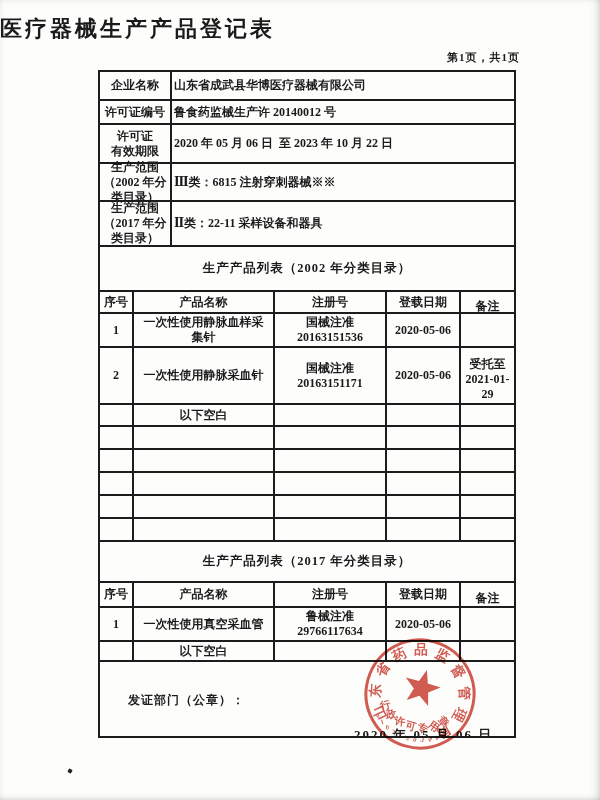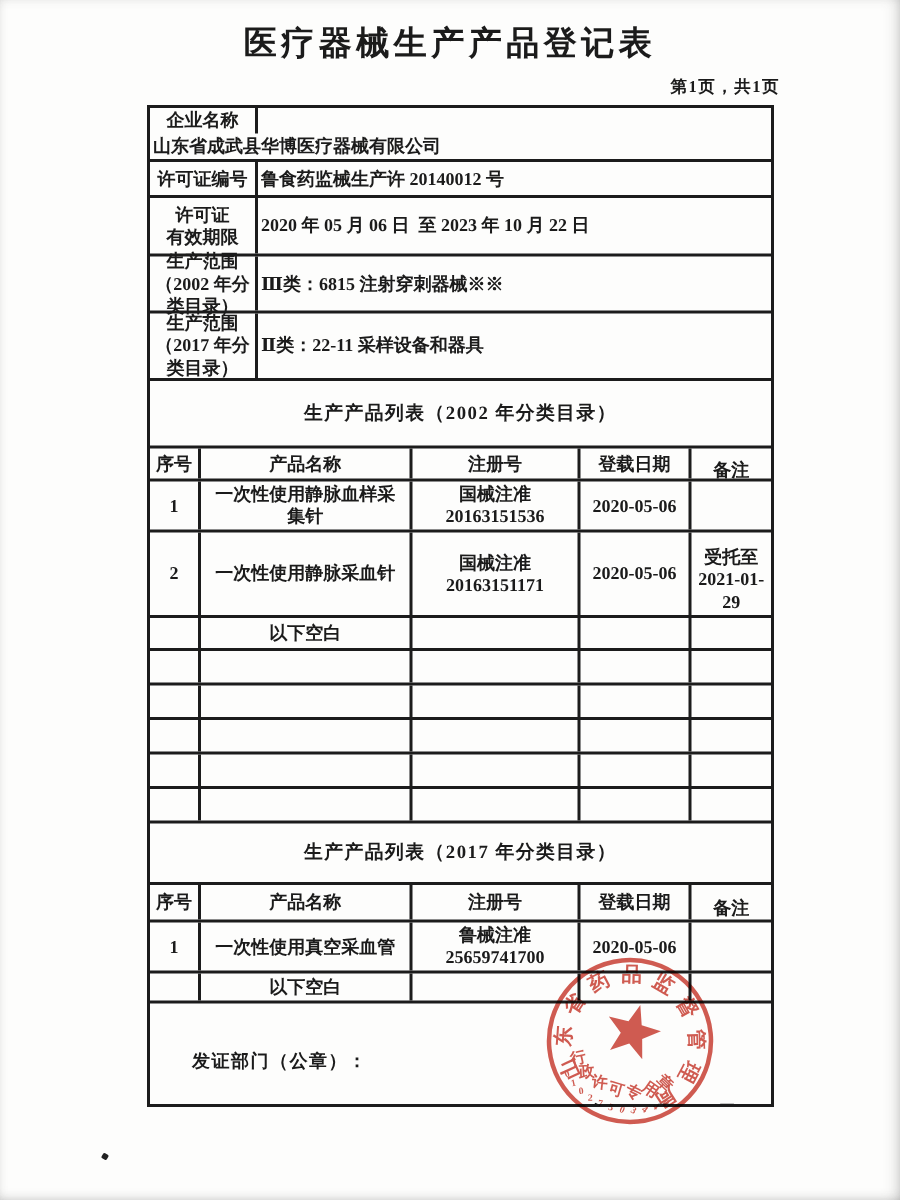--- a/index.html
+++ b/index.html
@@ -9,21 +9,21 @@
     background:#fdfdfc;
     font-family:"Liberation Serif","DejaVu Serif",serif;
     color:#1b1b1b;
     overflow:hidden;
     box-shadow:inset -5px 0 12px -7px rgba(60,60,60,.45),
                inset 0 -4px 10px -7px rgba(60,60,60,.35),
                inset 3px 0 10px -8px rgba(60,60,60,.25);
   }
   .doc-title{
     position:absolute;top:14px;left:0;width:100%;
-    text-align:center;font-size:22px;font-weight:bold;
+    text-align:left;font-size:22px;font-weight:bold;
     letter-spacing:3px;margin:0;
   }
   .page-note{
     position:absolute;top:50px;right:80px;
     font-size:11px;font-weight:bold;letter-spacing:1px;
   }
   .frame{
     position:absolute;left:98px;top:70px;width:418px;height:668px;
     border:2px solid #1c1c1c;box-sizing:border-box;overflow:hidden;
     background:transparent;
@@ -65,21 +65,21 @@
 </head>
 <body>
 
 <div class="page">
 
   <h1 class="doc-title">医疗器械生产产品登记表</h1>
   <div class="page-note">第1页，共1页</div>
 
   <div class="frame">
     <div id="info-rows">
-        <div class="row" style="height: 36px; flex-direction: column;">
+        <div class="row" style="height: 29px;">
           <div class="cell lbl">企业名称</div>
           <div class="cell val">山东省成武县华博医疗器械有限公司</div>
         </div>
         <div class="row" style="height: 24px;">
           <div class="cell lbl">许可证编号</div>
           <div class="cell val">鲁食药监械生产许 20140012 号</div>
         </div>
         <div class="row" style="height: 39px;">
           <div class="cell lbl">许可证
 有效期限</div>
@@ -176,21 +176,21 @@
           <div class="cell c-seq">序号</div>
           <div class="cell c-name">产品名称</div>
           <div class="cell c-reg">注册号</div>
           <div class="cell c-date">登载日期</div>
           <div class="cell c-note">备注</div>
         </div>
         <div class="row" style="min-height: 28px;">
           <div class="cell c-seq">1</div>
           <div class="cell c-name">一次性使用真空采血管</div>
           <div class="cell c-reg">鲁械注准
-25659741700</div>
+29766117634</div>
           <div class="cell c-date">2020-05-06</div>
           <div class="cell c-note"></div>
         </div>
         <div class="row" style="min-height: 20px;">
           <div class="cell c-seq"></div>
           <div class="cell c-name">以下空白</div>
           <div class="cell c-reg"></div>
           <div class="cell c-date"></div>
           <div class="cell c-note"></div>
         </div>

